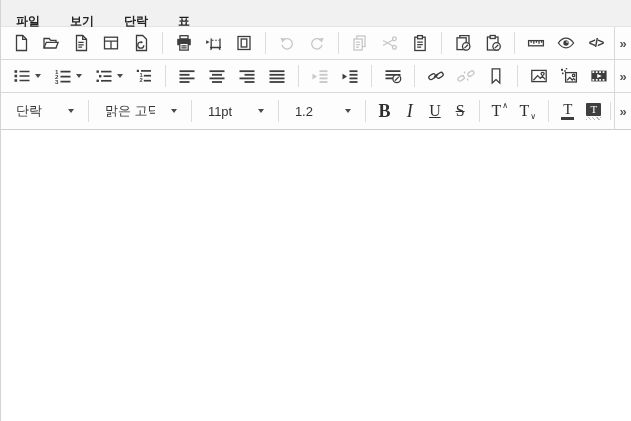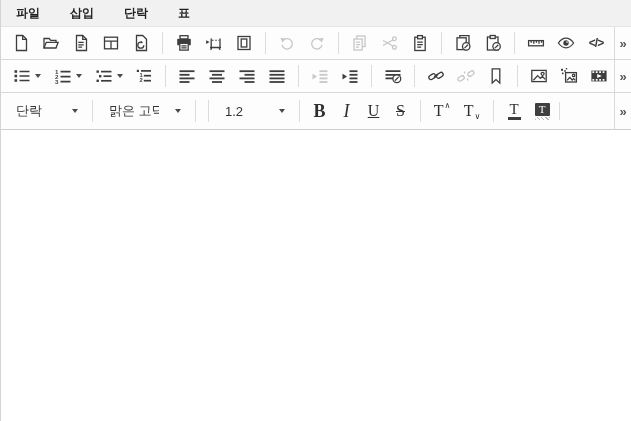--- a/index.html
+++ b/index.html
@@ -14,21 +14,21 @@
   }
 
   
   .menubar {
     height: 27px; flex: 0 0 27px;
     background: #f1f1f1;
     border-bottom: 1px solid #e4e4e4;
     display: flex; align-items: stretch;
   }
   .menu-item {
-    padding: 0 15px; line-height: 27px;
+    padding: 8px 15px; line-height: 27px;
     font-size: 12px; font-weight: 700; color: #222;
     cursor: default; white-space: nowrap;
   }
 
   
   .trow {
     display: flex; align-items: stretch;
     background: #fdfdfd;
     border-bottom: 1px solid #d8d8d8;
   }
@@ -115,21 +115,21 @@
   
   .content { flex: 1; background: #fff; cursor: text; }
 </style>
 </head>
 <body>
 
 <div class="editor">
 
   <div class="menubar">
       <div class="menu-item">파일</div>
-      <div class="menu-item">삽입</div>
+      <div class="menu-item">보기</div>
       <div class="menu-item">단락</div>
       <div class="menu-item">표</div>
     </div>
 
   <div class="trow r1">
     <div class="trow-main">
       <div class="tbtn">
           <svg width="18" height="18" viewBox="0 0 18 18">
             <path class="s" d="M4.5 1.5h6.2l3.8 3.8v11.2H4.5z"></path>
             <path class="s" d="M10.7 1.5v3.8h3.8"></path>
@@ -419,20 +419,24 @@
       <div class="select paragraph">
         <span class="sel-label">단락</span>
         <span class="drop-arrow"></span>
       </div>
       <div class="sep"></div>
       <div class="select font-family">
         <span class="sel-label">맑은 고딕</span>
         <span class="drop-arrow"></span>
       </div>
       <div class="sep"></div>
+      <div class="select font-size">
+        <span class="sel-label">11pt</span>
+        <span class="drop-arrow"></span>
+      </div>
       <div class="sep"></div>
       <div class="select line-height">
         <span class="sel-label">1.2</span>
         <span class="drop-arrow"></span>
       </div>
       <div class="sep"></div>
       <div class="fmt bold">B</div>
       <div class="fmt italic">I</div>
       <div class="fmt underline">U</div>
       <div class="fmt strike">S</div>

